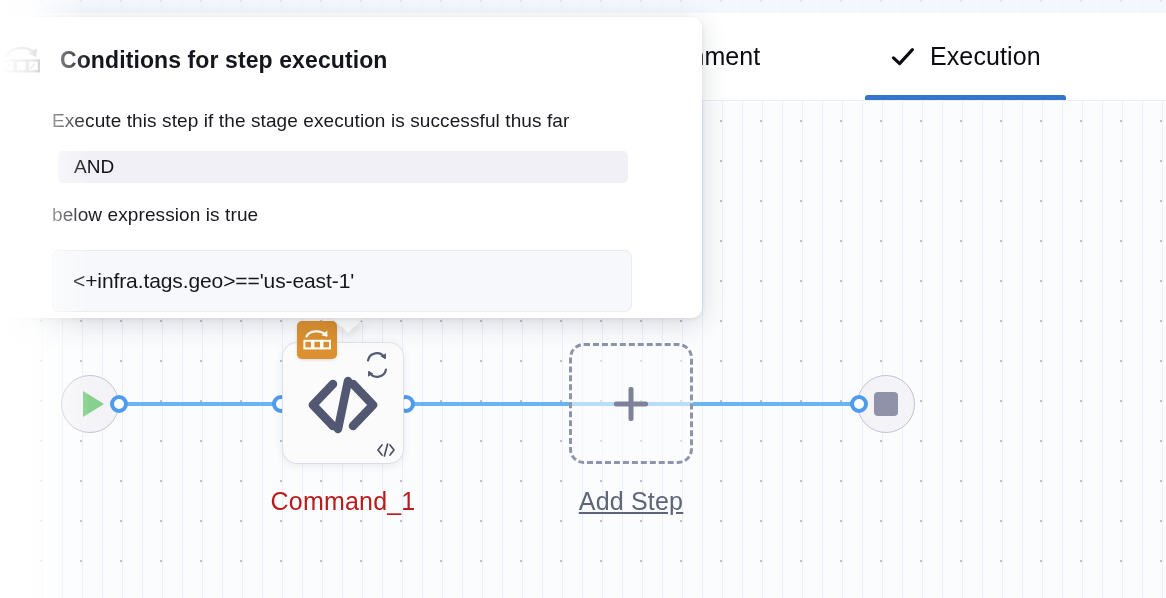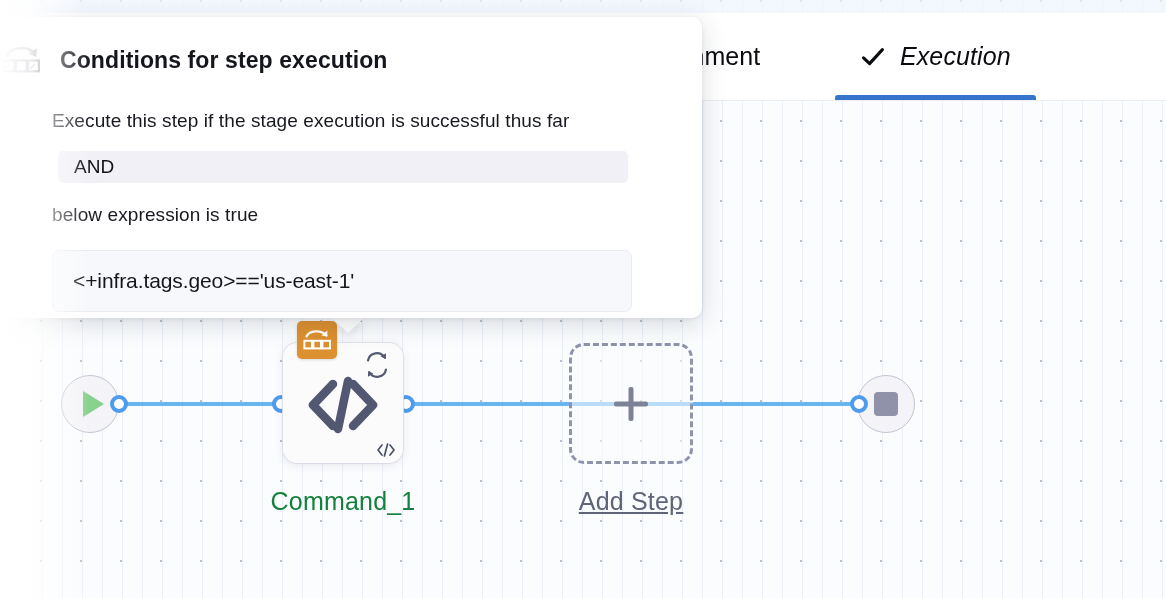--- a/index.html
+++ b/index.html
@@ -73,22 +73,21 @@
     font-size: 25px;
     color: #0b0c10;
     letter-spacing: 0.1px;
   }
   .tab.partial {
     position: absolute;
     left: 640px;
   }
   .tab.active {
     position: absolute;
-    left: 832px;
-    font-style: italic;
+    left: 862px;
   }
   .tab .check {
     display: inline-block;
     width: 26px;
     height: 26px;
     flex: 0 0 26px;
   }
   .tab-underline {
     position: absolute;
     left: 3px;
@@ -295,21 +294,21 @@
   }
   .node-badge svg { width: 30px; height: 28px; display: block; }
 
   .node-label {
     position: absolute;
     left: 258px;
     top: 487px;
     width: 170px;
     text-align: center;
     font-size: 25px;
-    color: #15803d;
+    color: #b91c1c;
     letter-spacing: 0.2px;
     white-space: nowrap;
   }
 
   .add-step {
     position: absolute;
     left: 569px;
     top: 343px;
     width: 124px;
     height: 121px;

